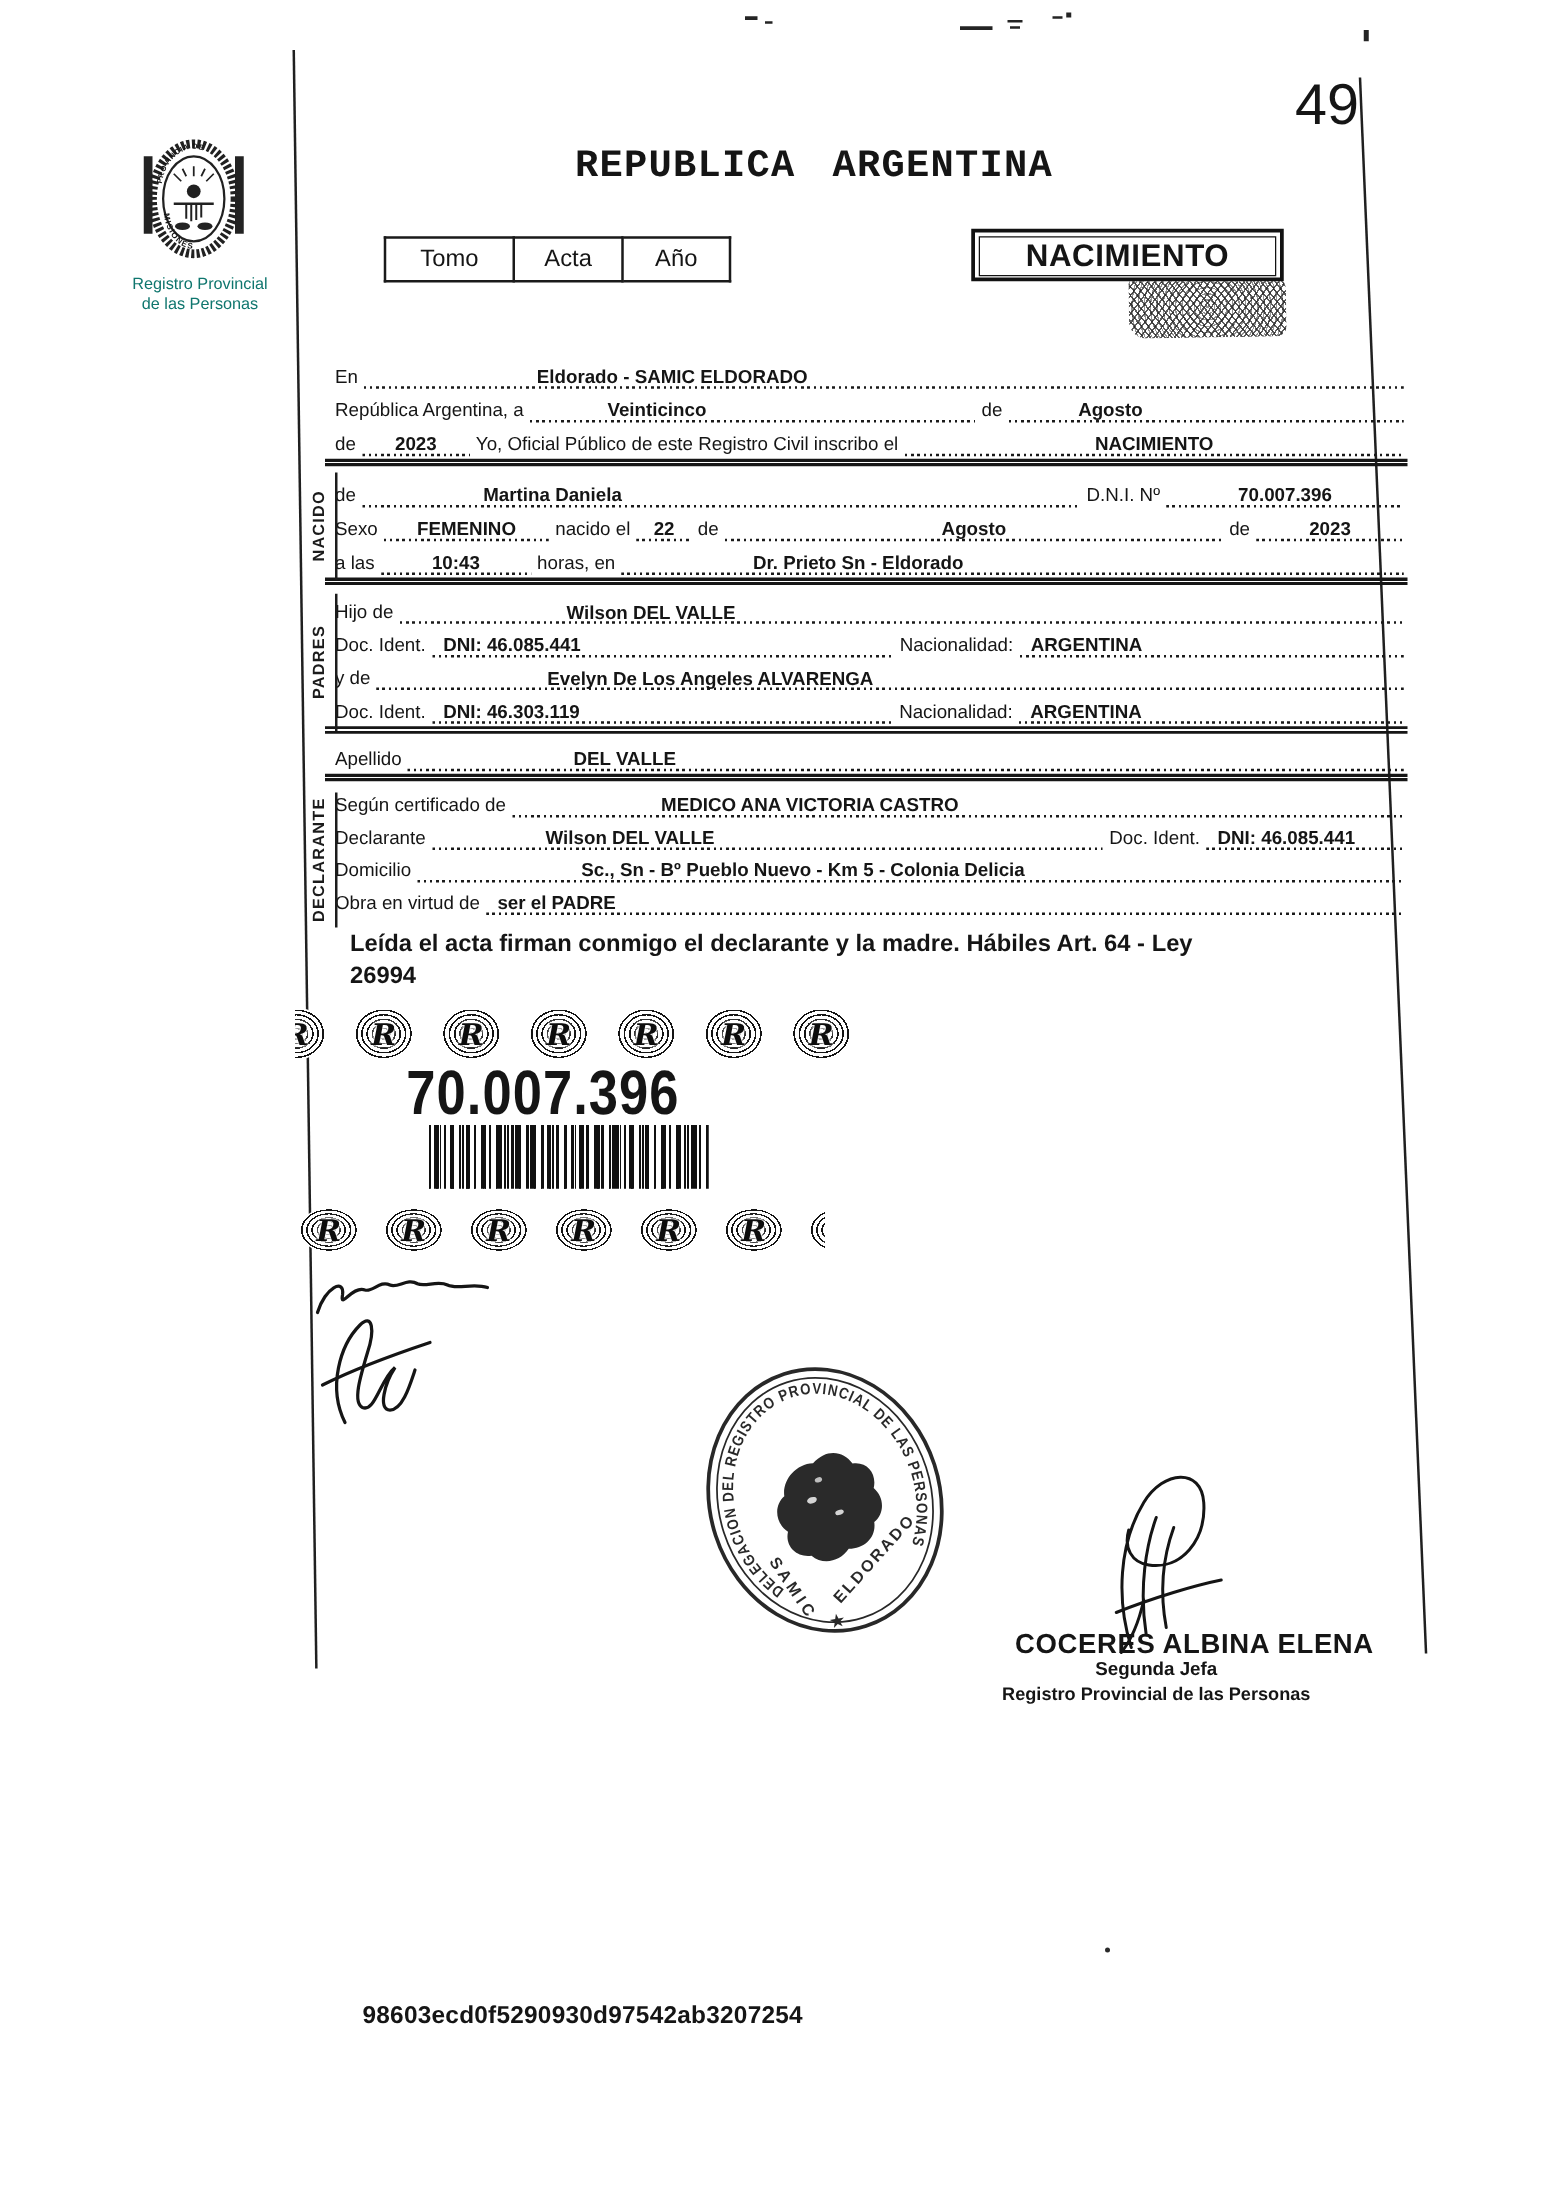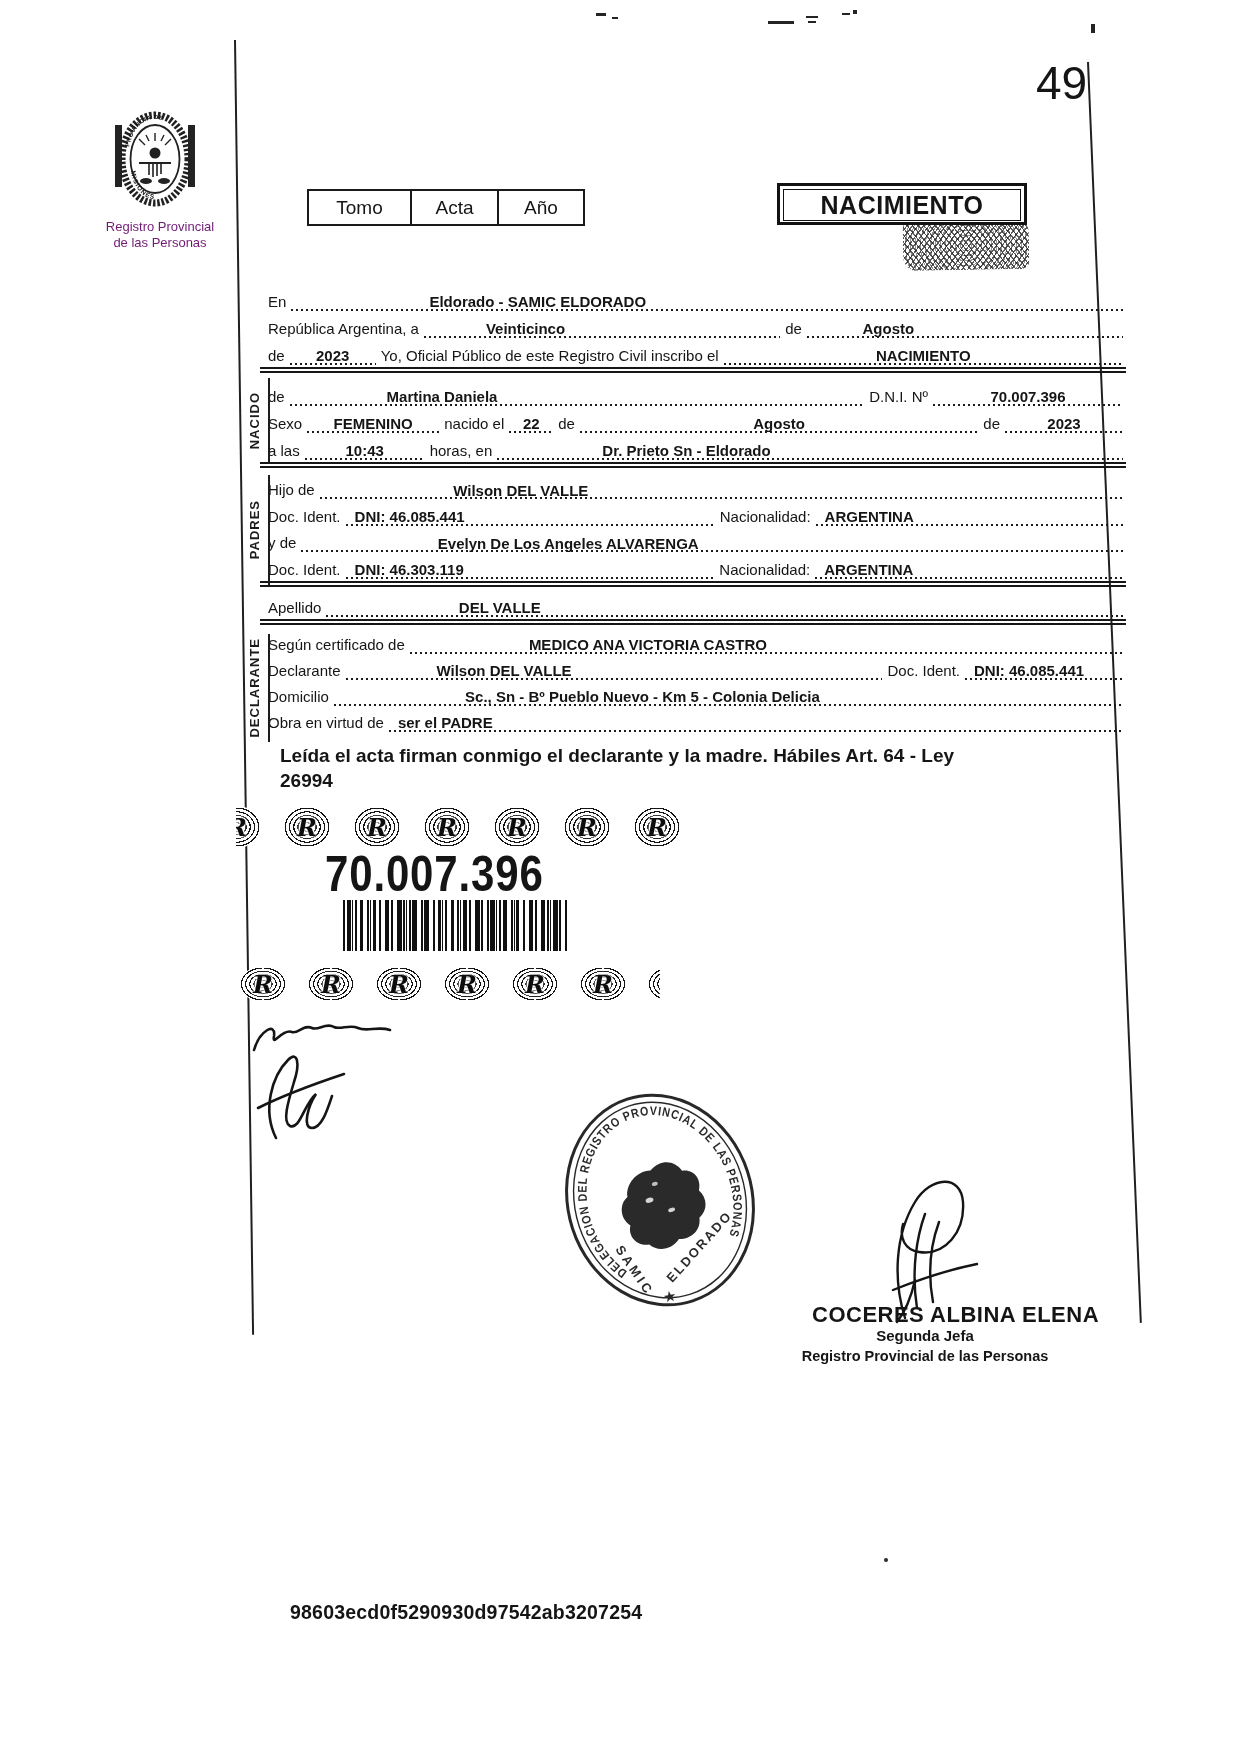--- a/index.html
+++ b/index.html
@@ -12,21 +12,21 @@
   .vl{position:absolute;width:2px;background:#202020;transform-origin:top left;}
   .vl.leftline{left:234px;top:40px;height:1295px;transform:rotate(-0.8deg);}
   .vl.rightline{left:1087px;top:62px;height:1262px;width:1.6px;transform:rotate(-2.4deg);}
   
   .pagenum{position:absolute;left:1036px;top:60px;font-size:46px;line-height:1;}
   .title{position:absolute;left:460px;top:118px;font-family:"Liberation Mono","DejaVu Sans Mono",monospace;
          font-weight:bold;font-size:31px;letter-spacing:1px;word-spacing:10px;white-space:nowrap;line-height:1;}
   
   .logo-svg{position:absolute;left:113px;top:101px;}
   .logo-caption{position:absolute;left:100px;top:219px;width:120px;text-align:center;
-                font-size:13px;line-height:1.25;color:#701a75;}
+                font-size:13px;line-height:1.25;color:#0f766e;}
   
   .acta-table{position:absolute;left:307px;top:189px;border-collapse:collapse;font-size:19px;}
   .acta-table td{border:2px solid #1a1a1a;text-align:center;vertical-align:middle;padding:0;}
   .acta-table .c1{width:101px;} .acta-table .c2{width:85px;text-align:center;} .acta-table .c3{width:84px;}
   .acta-table .hrow td{height:33px;} .acta-table .vrow td{height:38px;}
   
   .type-box{position:absolute;left:777px;top:183px;width:250px;height:42px;border:3px solid #121212;
             padding:3px;box-sizing:border-box;background:#fff;z-index:2;}
   .type-box-inner{border:1.5px solid #121212;height:100%;display:flex;align-items:center;justify-content:center;
             font-size:25px;font-weight:bold;letter-spacing:.5px;}
@@ -98,20 +98,21 @@
   <div class="mark" style="left:808px;top:21px;width:8px;height:2px"></div>
   <div class="mark" style="left:842px;top:13px;width:8px;height:2px"></div>
   <div class="mark" style="left:853px;top:10px;width:4px;height:4px"></div>
   <div class="mark" style="left:1091px;top:24px;width:4px;height:9px"></div>
   <div class="dotmark" style="left:884px;top:1558px;width:4px;height:4px"></div>
 
   <div class="vl leftline"></div>
   <div class="vl rightline"></div>
 
   <div class="pagenum">49</div>
+  <div class="title">REPUBLICA ARGENTINA</div>
 
   <svg class="logo-svg" width="84" height="117" viewBox="0 0 84 117">
     <g stroke="#161616" fill="none" opacity=".95">
       <rect x="2" y="24" width="7" height="62" fill="#181818" stroke="none"></rect>
       <rect x="75" y="24" width="7" height="62" fill="#181818" stroke="none"></rect>
       <ellipse cx="42" cy="58" rx="33" ry="44" stroke-width="7" stroke-dasharray="2.5 1.8"></ellipse>
       <ellipse cx="42" cy="58" rx="24.5" ry="34" stroke-width="1.8"></ellipse>
       <path id="lgTop" d="M16,52 A26,34 0 0 1 68,52" stroke="none"></path>
       <path id="lgBot" d="M18,66 A24,32 0 0 0 66,66" stroke="none"></path>
       <circle cx="42" cy="52" r="5.5" fill="#151515" stroke="none"></circle>

